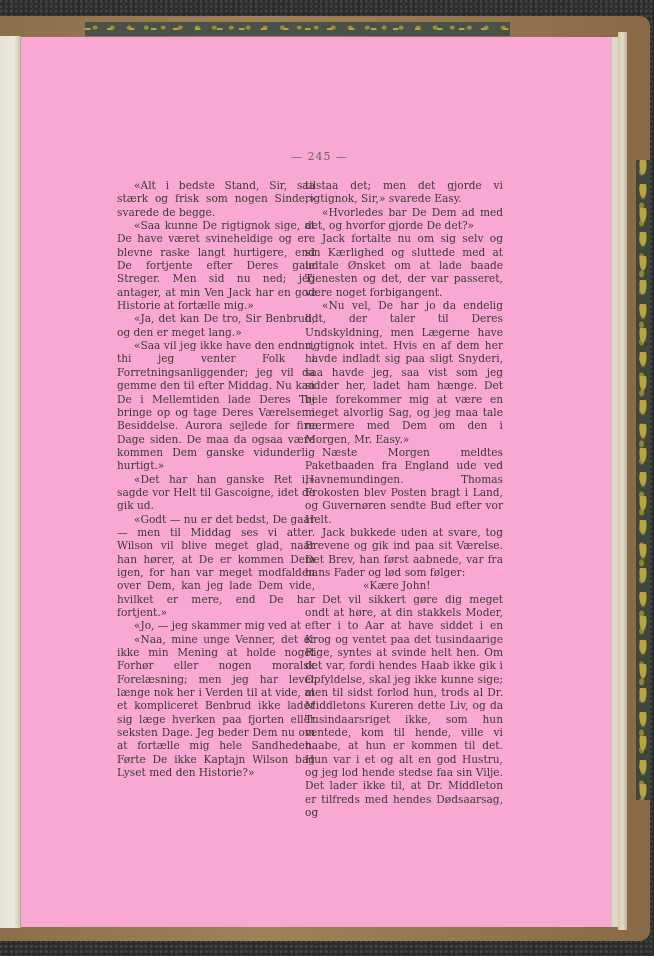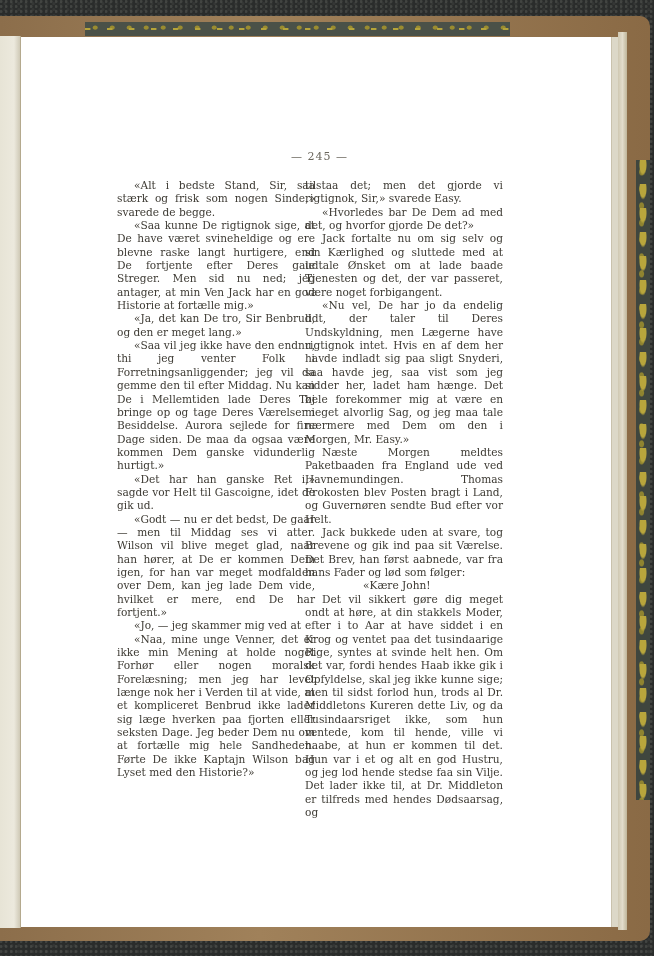--- a/index.html
+++ b/index.html
@@ -34,21 +34,21 @@
       radial-gradient(ellipse at 40% 70%, #8f8430 0 2px, transparent 3px) 0 0/14px 17px,
       #3f463e;
   }
   .left-leaf {
     position:absolute; left:0; top:36px; width:20px; height:892px;
     background:linear-gradient(90deg,#e7e4d6,#ece9dd 70%,#cfc9b6);
     border-right:1px solid #b4a98e;
   }
   .page {
     position:absolute; left:21px; top:37px; width:597px; height:890px;
-    background:#ffffff;
+    background:#f9a8d4;
     box-shadow: inset -6px 0 0 #dcd8c8, inset -7px 0 0 #c9c2ad;
   }
   .page-edge {
     position:absolute; left:618px; top:32px; width:9px; height:898px;
     background:linear-gradient(90deg,#cfc8b2,#e2dccb 50%,#bfb599);
   }
   .folio {
     position:absolute; left:0; width:597px; top:113px; text-align:center;
     font-size:11px; color:#6a665c; letter-spacing:1px;
   }

